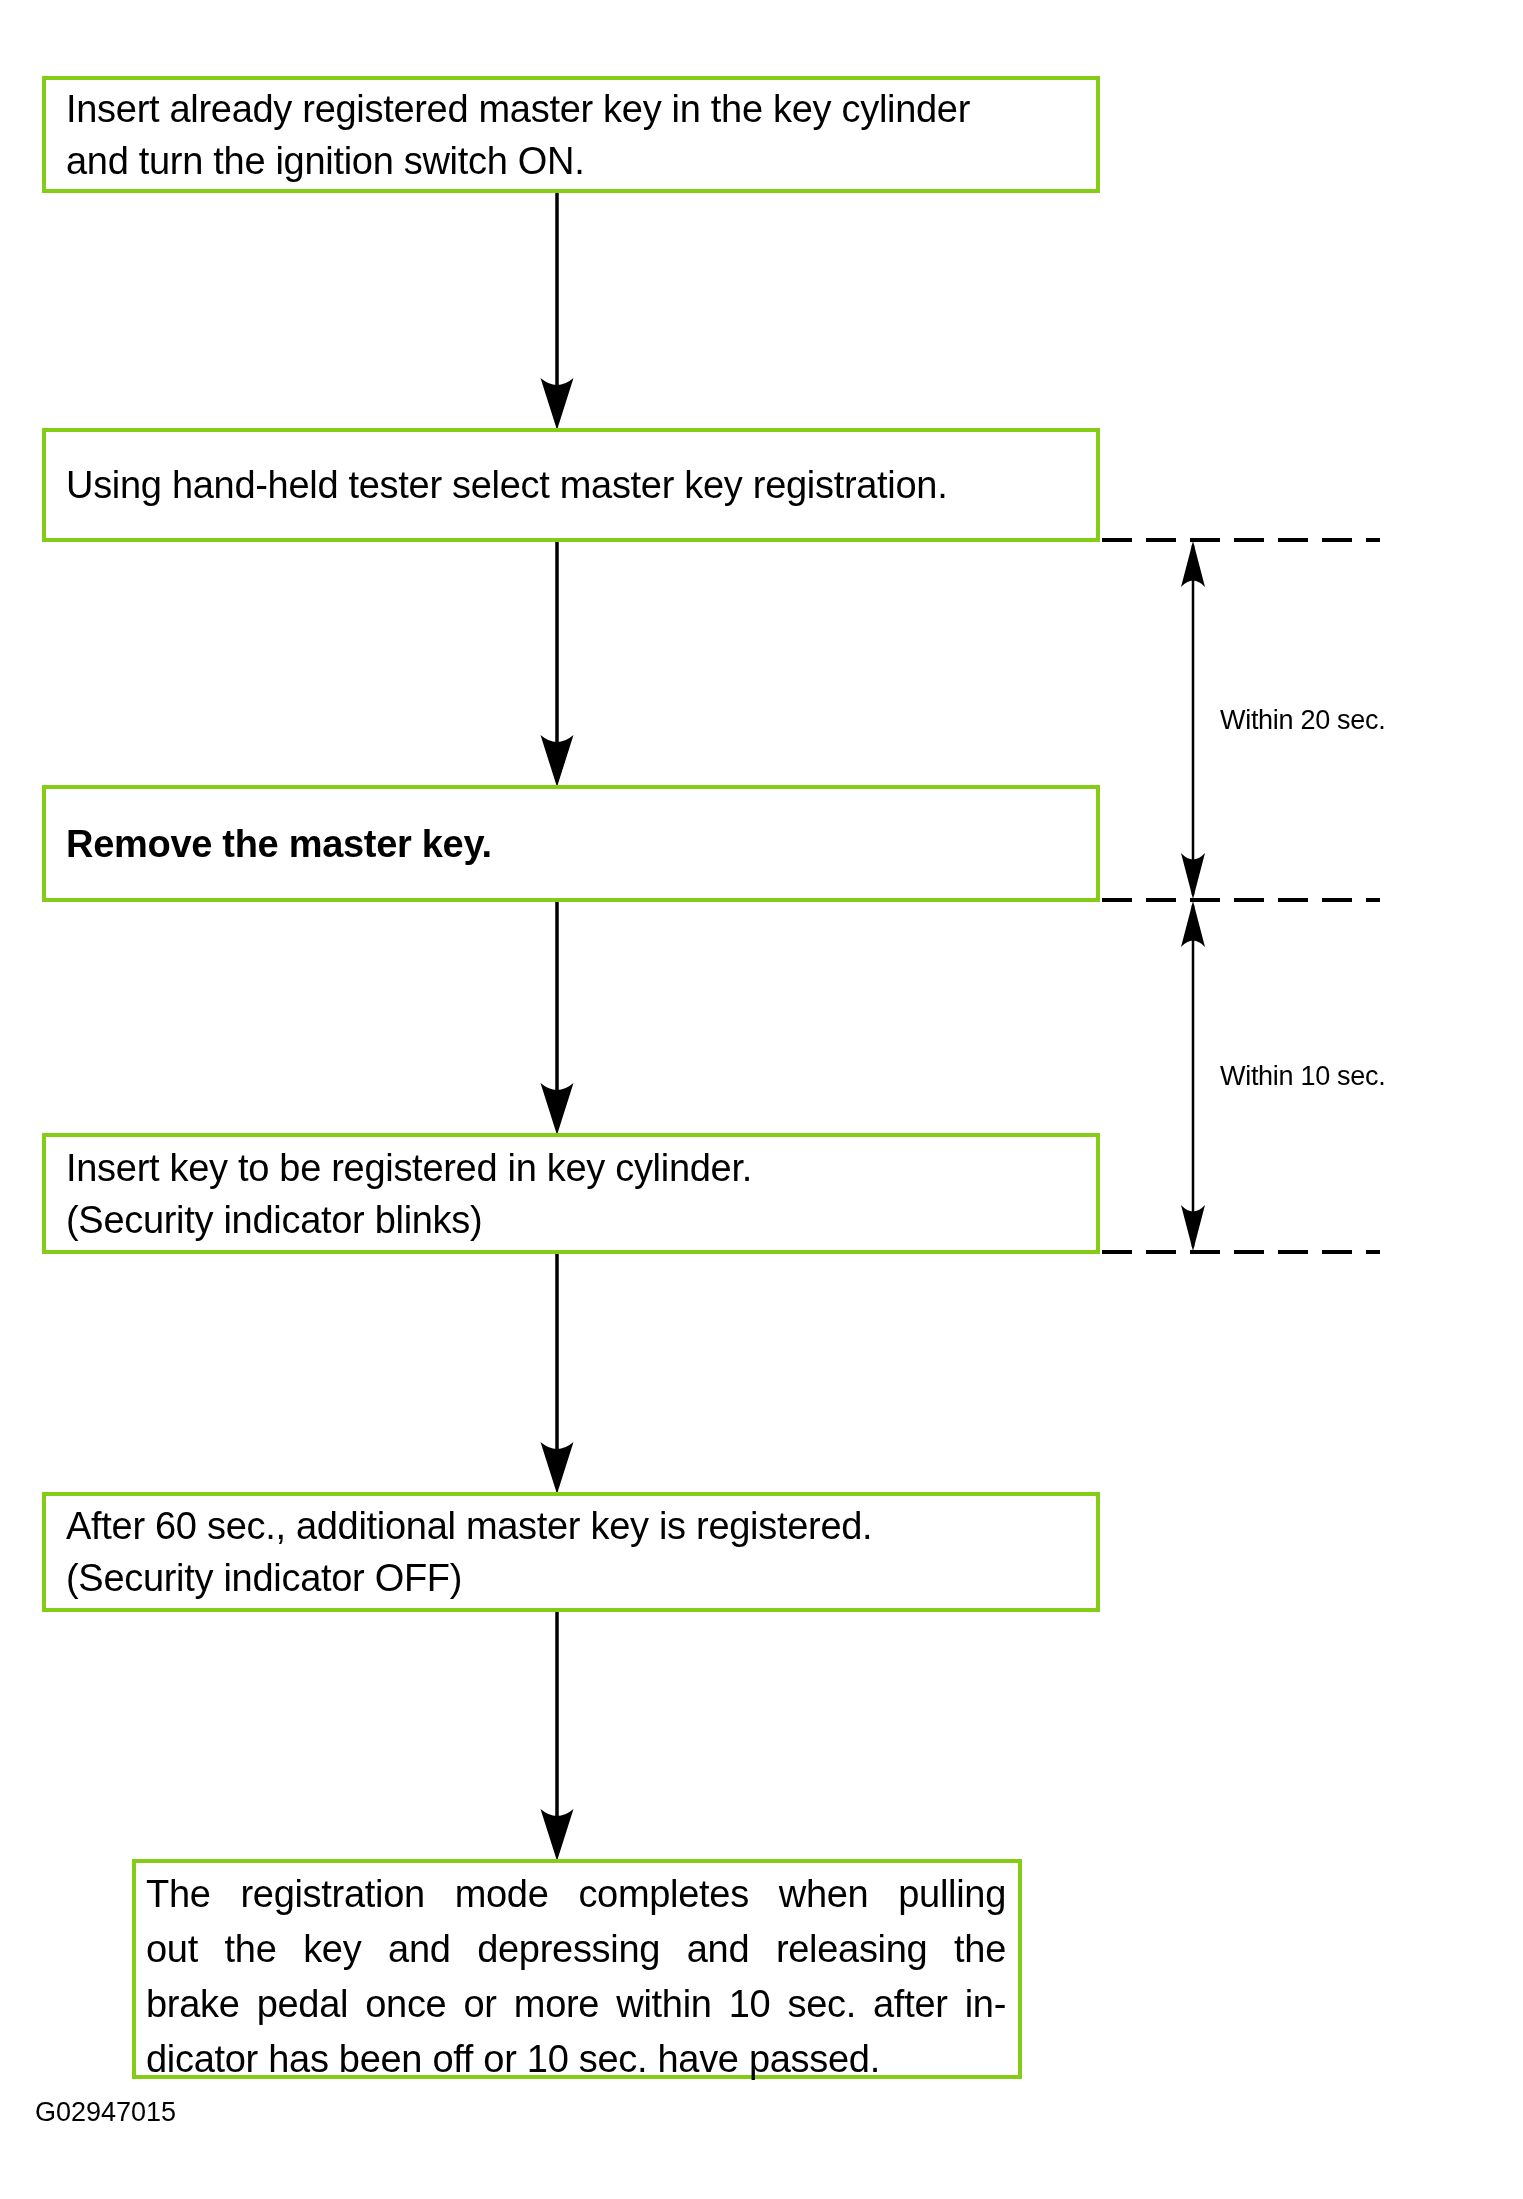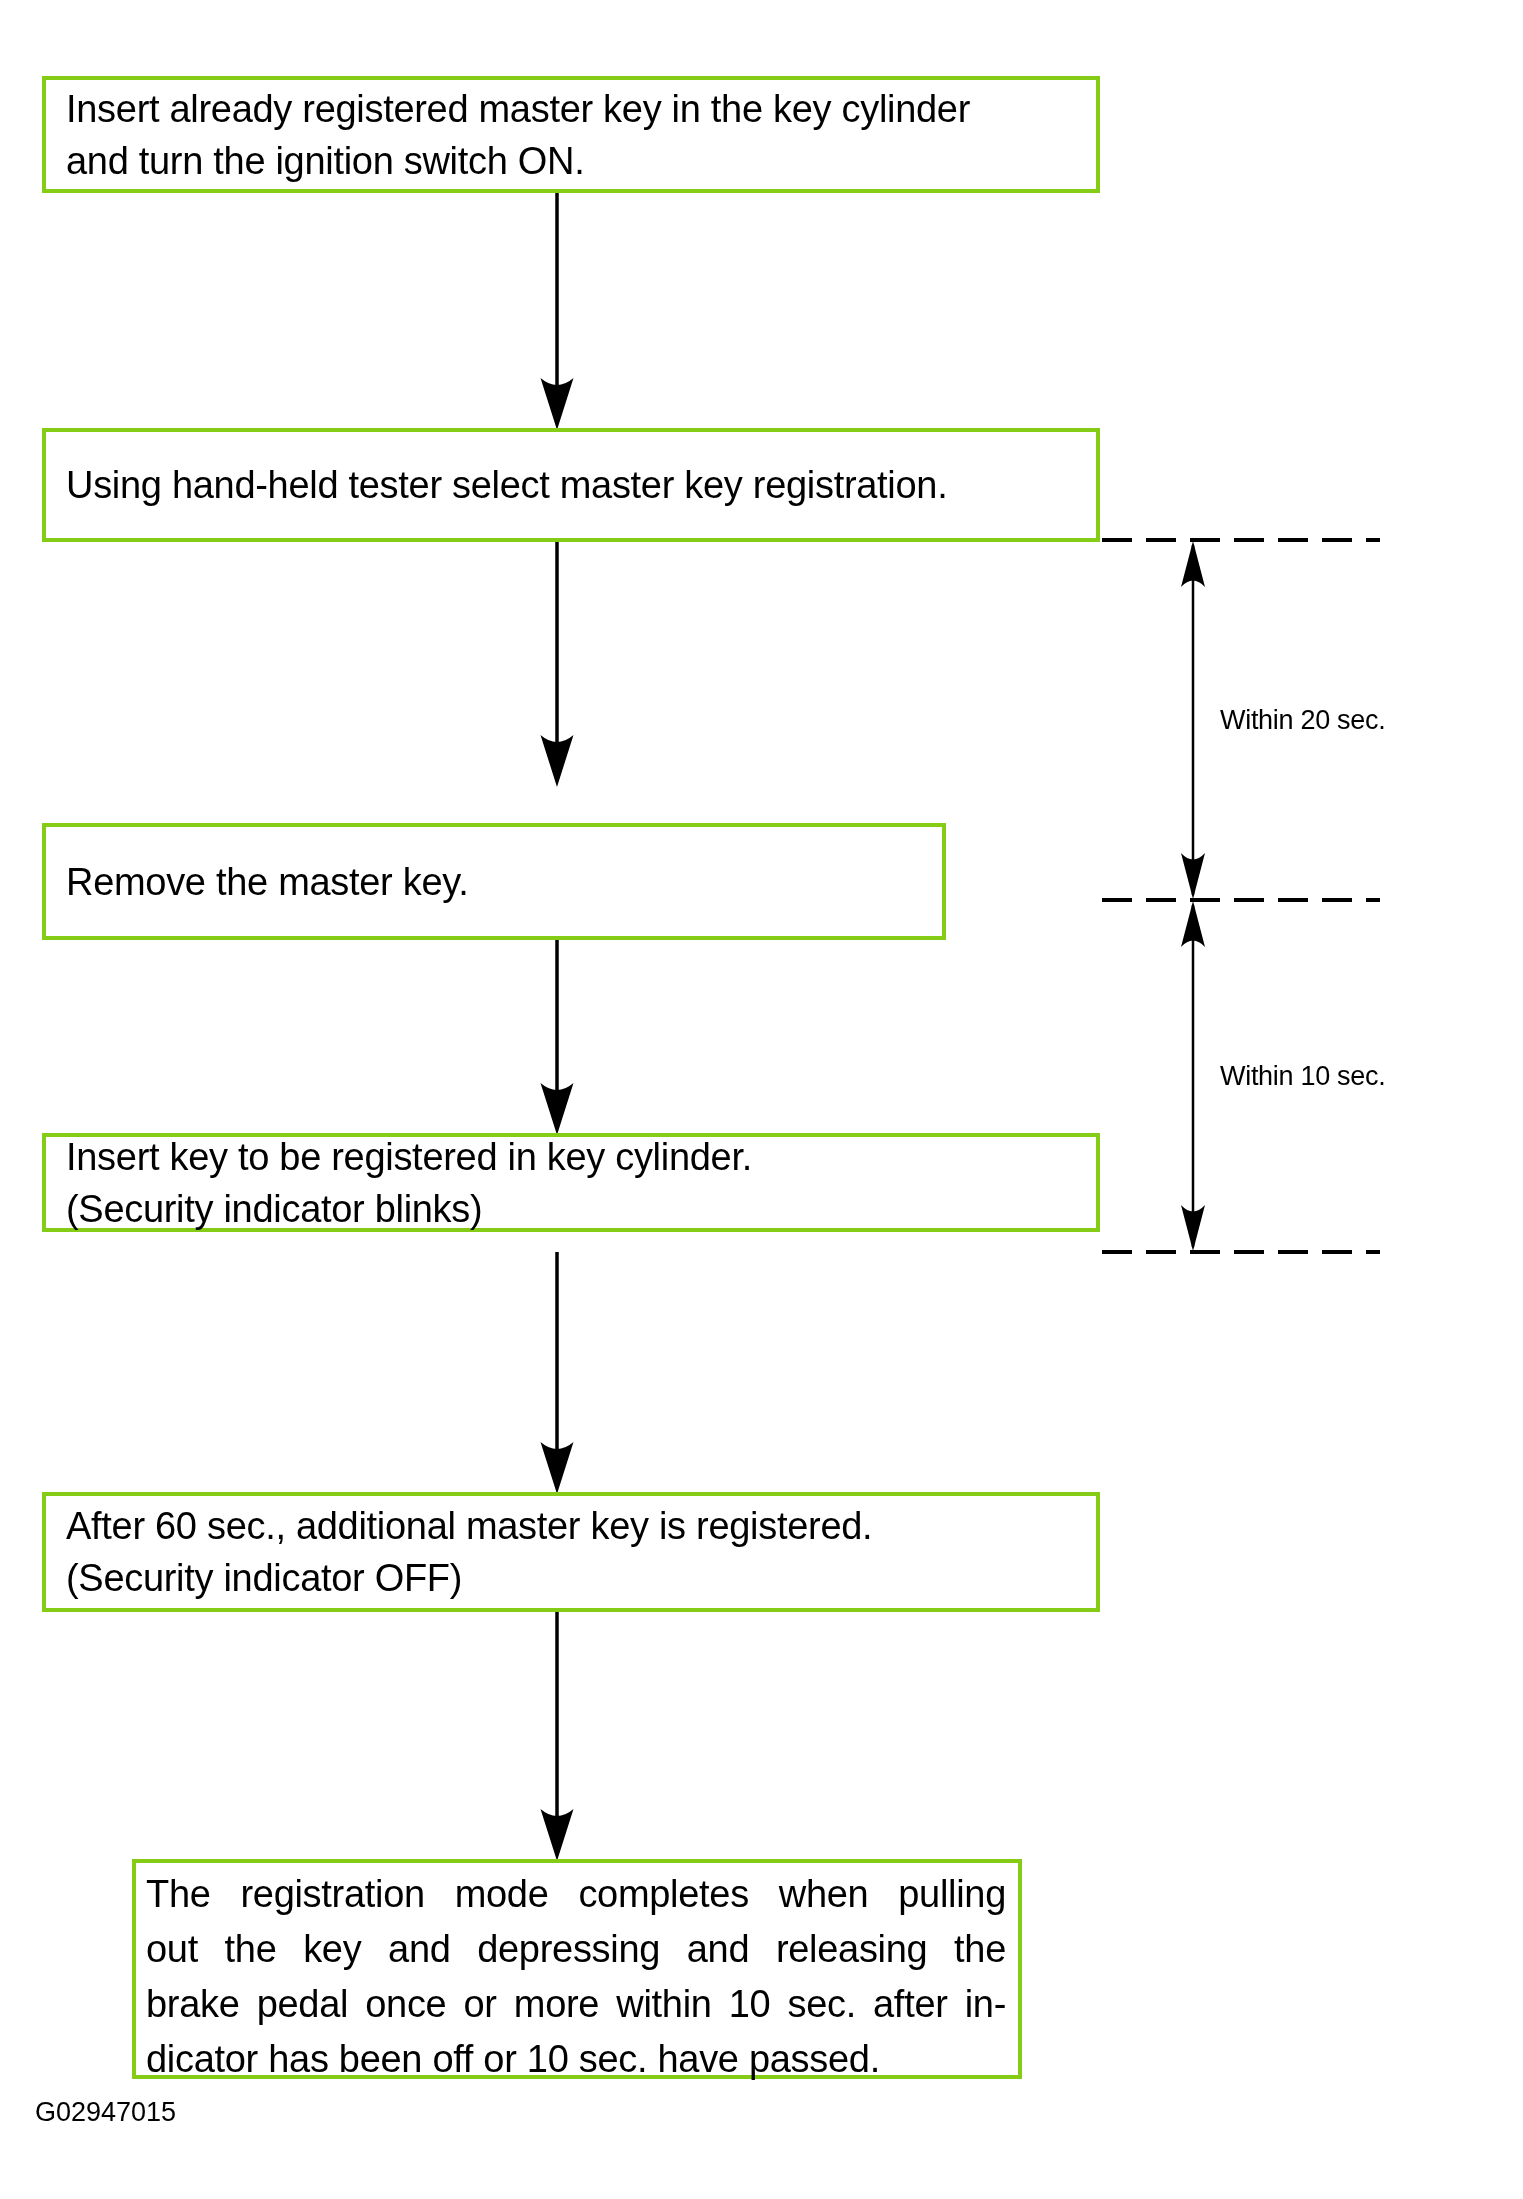--- a/index.html
+++ b/index.html
@@ -22,22 +22,22 @@
     font-size:38px;
     line-height:52px;
     letter-spacing:-0.3px;
     white-space:nowrap;
     padding-left:20px;
     z-index:2;
   }
   .flowbox .line{display:block;}
   #box1{left:42px;top:76px;width:1058px;height:117px;}
   #box2{left:42px;top:428px;width:1058px;height:114px;}
-  #box3{left:42px;top:823px;width:904px;height:117px;}
-  #box4{left:42px;top:1133px;width:1058px;height:99px;}
+  #box3{left:42px;top:785px;width:1058px;height:117px;font-weight:bold;}
+  #box4{left:42px;top:1133px;width:1058px;height:121px;}
   #box5{left:42px;top:1492px;width:1058px;height:120px;}
   #box6{
     left:132px;top:1859px;width:890px;height:220px;
     line-height:55px;
     padding:21px 12px 5px 10px;
     white-space:normal;
   }
   #box6 .jline{text-align:justify;text-align-last:justify;}
   #box6 .lline{text-align:left;}
   .dim-label{

